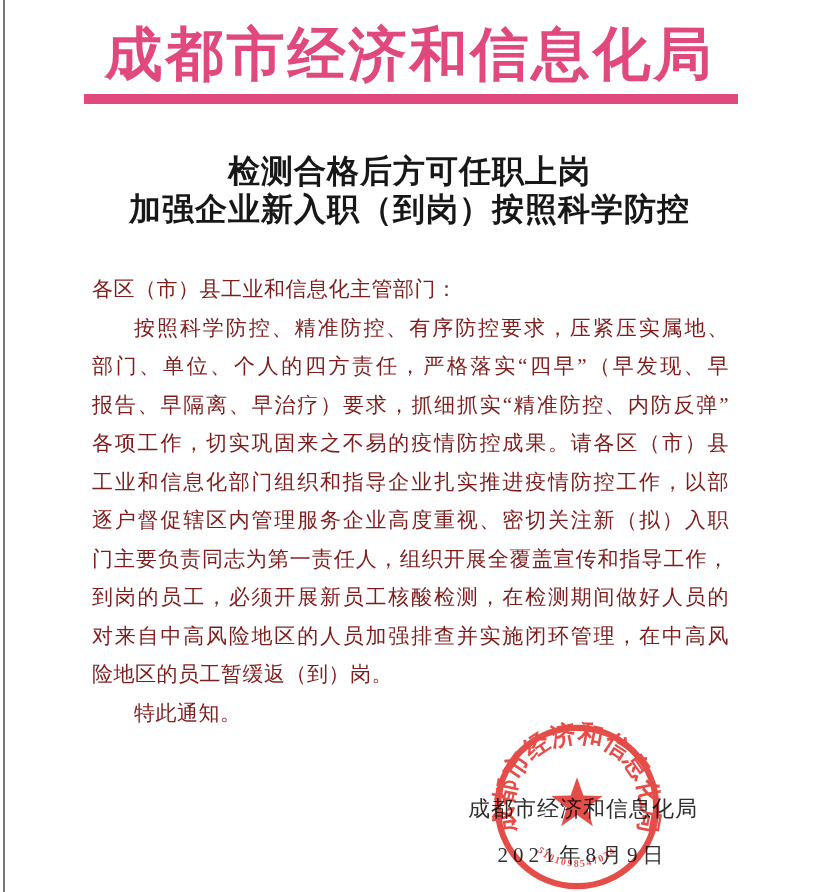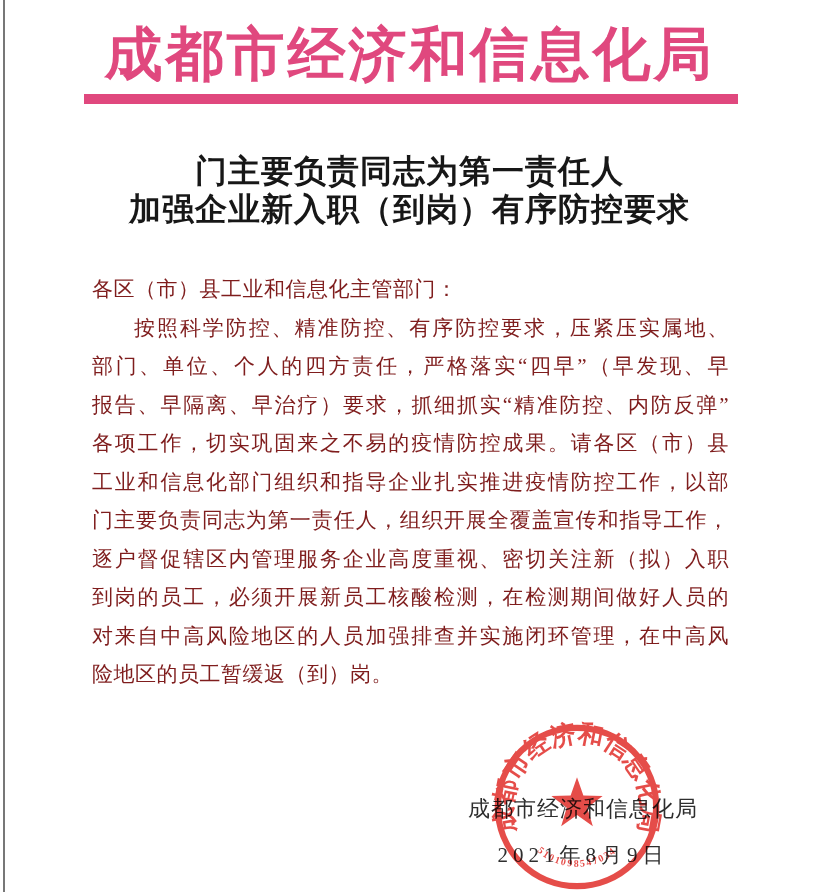--- a/index.html
+++ b/index.html
@@ -117,38 +117,39 @@
 
 <div class="page">
 
   <div class="scan-edge"></div>
 
   <div class="letterhead" style="color: rgb(224, 72, 126);">成都市经济和信息化局</div>
 
   <div class="rule" style="border-color: rgb(224, 72, 126);"></div>
 
   <div class="doc-title">
-    <div>门主要负责同志为第一责任人</div>
-    <div>加强企业新入职（到岗）有序防控要求</div>
+    <div>检测合格后方可任职上岗</div>
+    <div>加强企业新入职（到岗）按照科学防控</div>
   </div>
 
   <div class="body-text">
     <div class="salutation">各区（市）县工业和信息化主管部门：</div>
     <div>
         <div class="para-line">按照科学防控、精准防控、有序防控要求，压紧压实属地、</div>
         <div class="para-line">部门、单位、个人的四方责任，严格落实“四早”（早发现、早</div>
         <div class="para-line">报告、早隔离、早治疗）要求，抓细抓实“精准防控、内防反弹”</div>
         <div class="para-line">各项工作，切实巩固来之不易的疫情防控成果。请各区（市）县</div>
         <div class="para-line">工业和信息化部门组织和指导企业扎实推进疫情防控工作，以部</div>
+        <div class="para-line">逐户督促辖区内管理服务企业高度重视、密切关注新（拟）入职</div>
         <div class="para-line">门主要负责同志为第一责任人，组织开展全覆盖宣传和指导工作，</div>
-        <div class="para-line">逐户督促辖区内管理服务企业高度重视、密切关注新（拟）入职</div>
         <div class="para-line">到岗的员工，必须开展新员工核酸检测，在检测期间做好人员的</div>
         <div class="para-line">对来自中高风险地区的人员加强排查并实施闭环管理，在中高风</div>
         <div class="para-line">险地区的员工暂缓返（到）岗。</div>
       </div>
+    <div class="closing">特此通知。</div>
   </div>
 
   <div class="sign-block">
     <div class="sign-org">成都市经济和信息化局</div>
     <div class="sign-date">2021年8月9日</div>
   </div>
 
   <svg class="seal" viewBox="0 0 200 200">
     <defs>
       <path id="arcTop" d="M 37,135 A 72,72 0 1,1 163,135" fill="none"></path>

